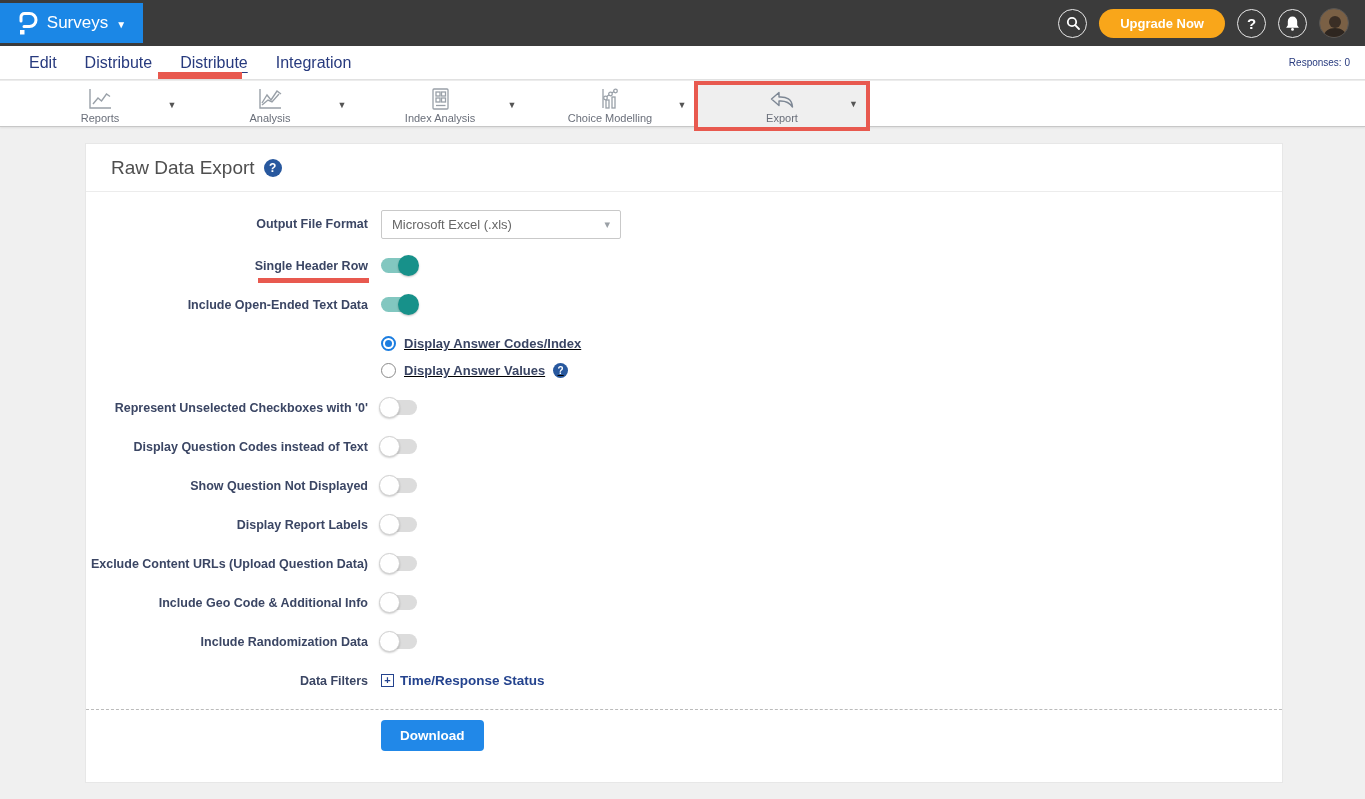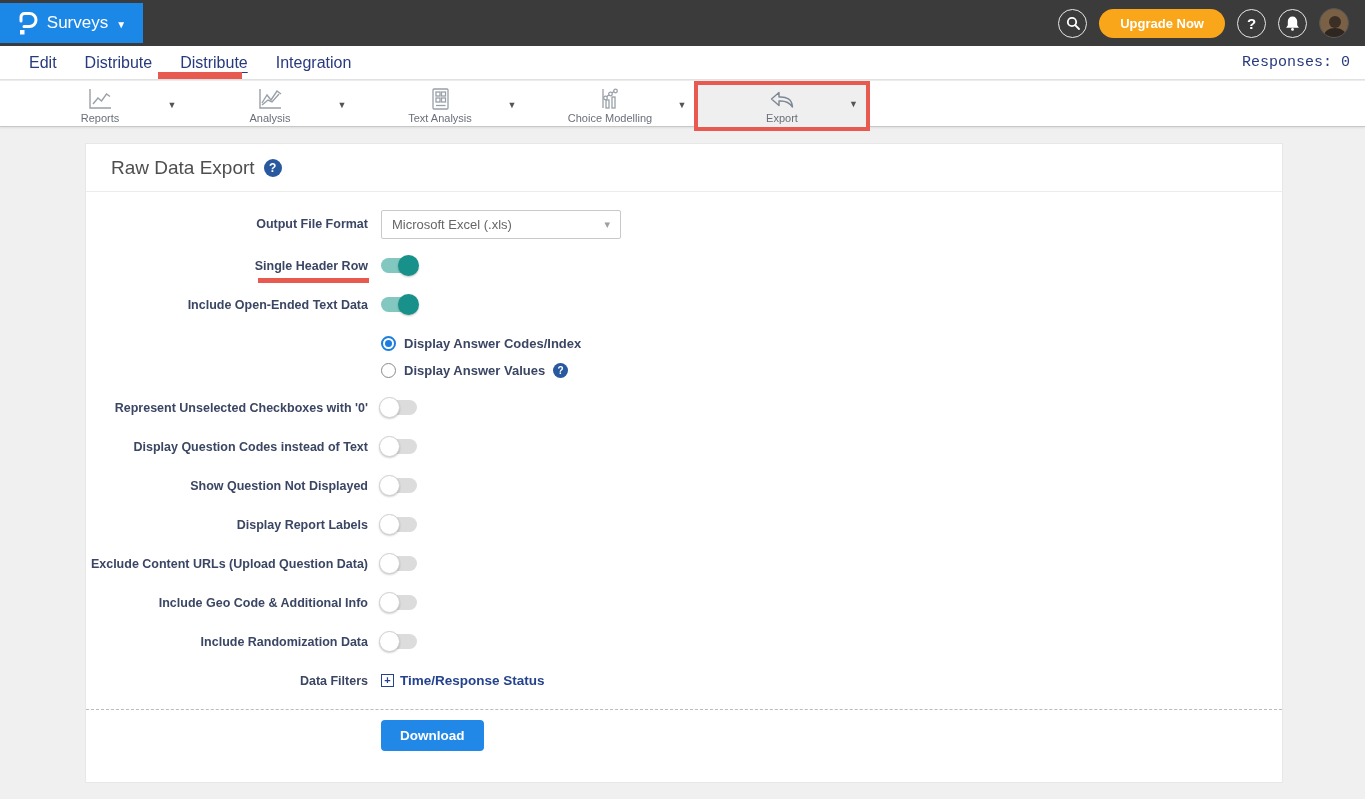--- a/index.html
+++ b/index.html
@@ -25,21 +25,21 @@
   .avatar { width:30px; height:30px; border-radius:50%; background:#7a6045; overflow:hidden;
             position:relative; cursor:pointer; border:1px solid #555; }
   .avatar svg { position:absolute; bottom:-2px; left:0; }
 
   
   .tab-bar { height:34px; background:#fff; border-bottom:1px solid #e2e2e2; display:flex;
              align-items:center; position:relative; }
   .tab { color:#273a7e; font-size:16px; margin-right:28px; cursor:pointer; white-space:nowrap; }
   .tab:first-child { margin-left:29px; }
   .tab.active { text-decoration:underline; text-underline-offset:4px; }
-  .responses { margin-left:auto; margin-right:15px; color:#273a7e; font-size:15px;font-family:Liberation Mono, monospace; }
+  .responses { margin-left:auto; margin-right:15px; color:#273a7e; font-size:10px; }
   .red-bar-analytics { position:absolute; left:158px; top:26px; width:84px; height:7px;
                        background:#e8594f; }
 
   
   .toolbar { height:47px; background:#fff; position:relative; border-top:1px solid #ececec;
              border-bottom:1px solid #c7c7c7; box-shadow:0 1px 2px rgba(0,0,0,.08); }
   .tb-block { position:absolute; top:3px; width:140px; height:42px; display:flex;
               flex-direction:column; align-items:center; justify-content:center; cursor:pointer; }
   .tb-block svg { stroke:#99a0a8; }
   .tb-label { font-size:11px; color:#6a6f7a; margin-top:1px; white-space:nowrap; }
@@ -82,21 +82,21 @@
   
   .toggle { position:relative; width:36px; height:15px; border-radius:8px; cursor:pointer; }
   .toggle .knob { position:absolute; top:-3px; width:21px; height:21px; border-radius:50%; }
   .toggle.on { background:#82c7c0; }
   .toggle.on .knob { right:-2px; background:#17918a; box-shadow:0 1px 2px rgba(0,0,0,.25); }
   .toggle.off { background:#dcdcdc; }
   .toggle.off .knob { left:-2px; background:#fff; border:1px solid #d0d0d0;
                       box-shadow:0 1px 2px rgba(0,0,0,.2); }
 
   
-  .radio-group { padding:6px 0 4px 295px; }
+  .radio-group { padding:6px 0 4px 295px;text-decoration:underline; }
   .radio-row { display:flex; align-items:center; height:27px; gap:8px; cursor:pointer; }
   .radio { width:15px; height:15px; border-radius:50%; background:#fff; }
   .radio.sel { border:2px solid #1b7de0; position:relative; }
   .radio.sel::after { content:""; position:absolute; left:2px; top:2px; width:7px; height:7px;
                       border-radius:50%; background:#1b7de0; }
   .radio.unsel { border:1.5px solid #8a8a8a; }
   .radio-label { font-size:13px; font-weight:bold; color:#3b4664; }
 
   .filters-link { display:flex; align-items:center; gap:6px; color:#24438e; font-size:13.5px;
                   font-weight:bold; cursor:pointer; }
@@ -179,21 +179,21 @@
 
   <div class="tb-block" style="left:370px;">
     <svg width="22" height="24" viewBox="0 0 22 24" fill="none" stroke-width="1.3">
       <rect x="4" y="2" width="15" height="20" rx="1"></rect>
       <rect x="7" y="5" width="4" height="4"></rect>
       <rect x="12.5" y="5" width="4" height="4"></rect>
       <rect x="7" y="11" width="4" height="4"></rect>
       <rect x="12.5" y="11" width="4" height="4"></rect>
       <line x1="7" y1="18.5" x2="16.5" y2="18.5"></line>
     </svg>
-    <span class="tb-label">Text Analysis</span>
+    <span class="tb-label">Index Analysis</span>
   </div>
   <div class="tb-caret" style="left:502px;">▼</div>
 
   <div class="tb-block" style="left:540px;">
     <svg width="26" height="24" viewBox="0 0 26 24" fill="none" stroke-width="1.3">
       <path d="M6 2 v19"></path>
       <rect x="9" y="13" width="3" height="8"></rect>
       <rect x="15" y="10" width="3" height="11"></rect>
       <path d="M8 11 l5-4 5-3"></path>
       <circle cx="8.5" cy="11" r="1.8" fill="#fff"></circle>

